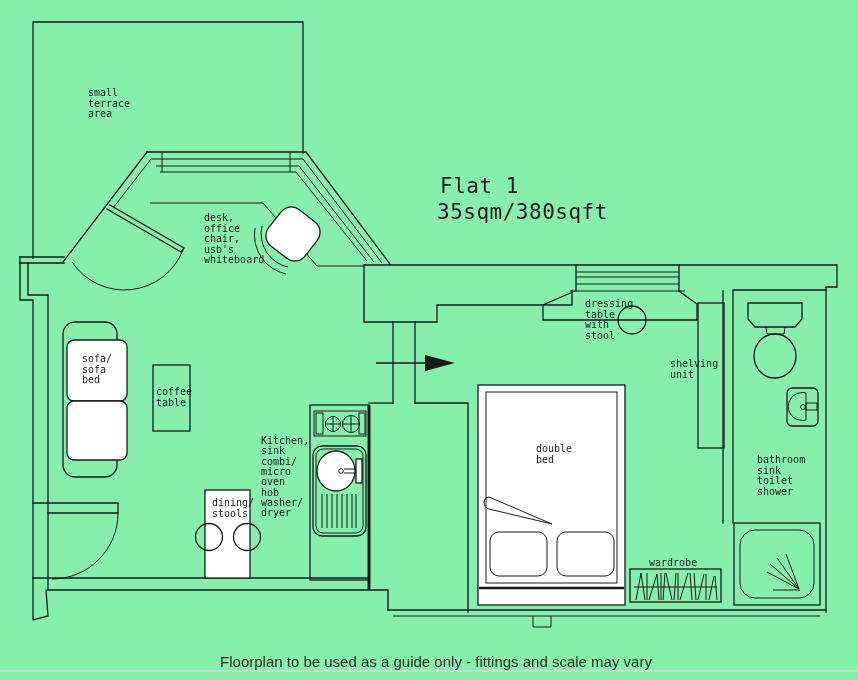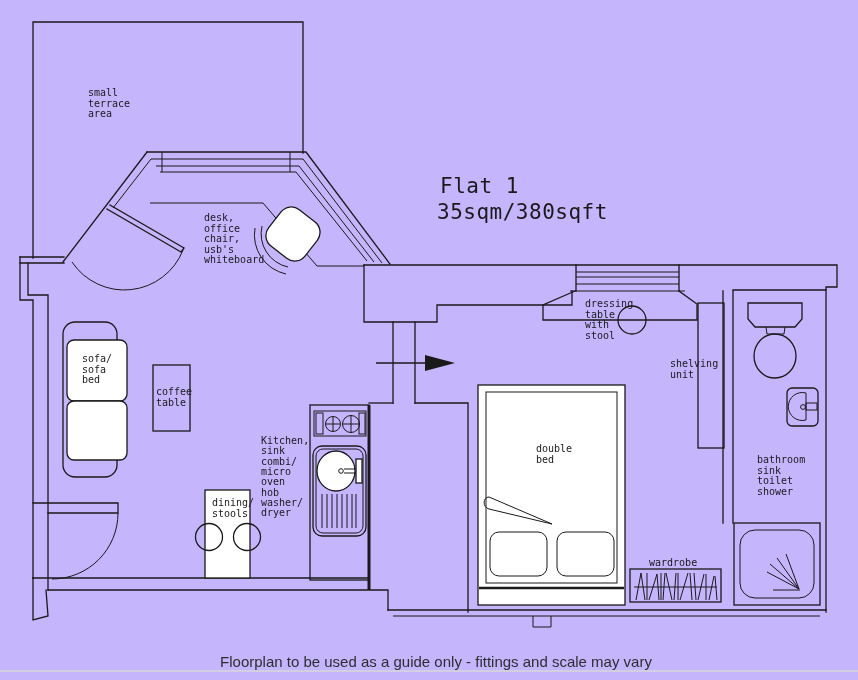--- a/index.html
+++ b/index.html
@@ -1,16 +1,16 @@
 <!DOCTYPE html>
 <html><head>
 <meta charset="utf-8">
 <style>
   html,body{margin:0;padding:0;background:#ffffff;}
-  .stage{position:relative;width:858px;height:680px;background:#c4b5fd;overflow:hidden;}
+  .stage{position:relative;width:858px;height:680px;background:#86efac;overflow:hidden;}
   svg{display:block;}
   .w{stroke:#1a1a1a;stroke-width:1.3;fill:none;stroke-linecap:square;}
   .w2{stroke:#1a1a1a;stroke-width:1;fill:none;}
   .thick{stroke:#1a1a1a;stroke-width:3;fill:none;}
   .wf{stroke:#1a1a1a;stroke-width:1.3;fill:#ffffff;}
   .dark{fill:#1a1a1a;stroke:none;}
   text{font-family:"DejaVu Sans Mono",monospace;fill:#1a1a1a;}
   .lbl{font-size:10px;letter-spacing:0px;}
   .title{font-size:21px;letter-spacing:0.5px;}
   .footer-text{font-family:"Liberation Sans",sans-serif;font-size:15px;fill:#2e2e2e;}

